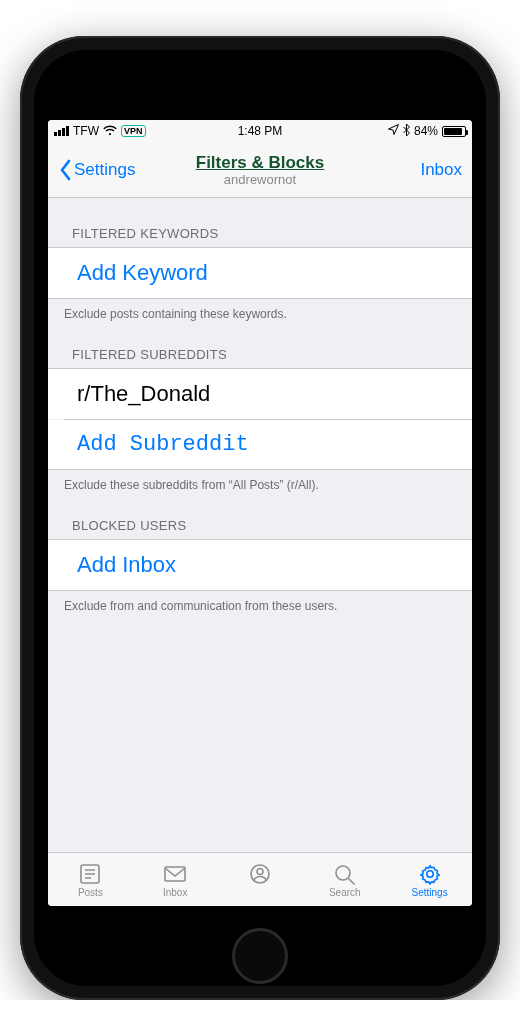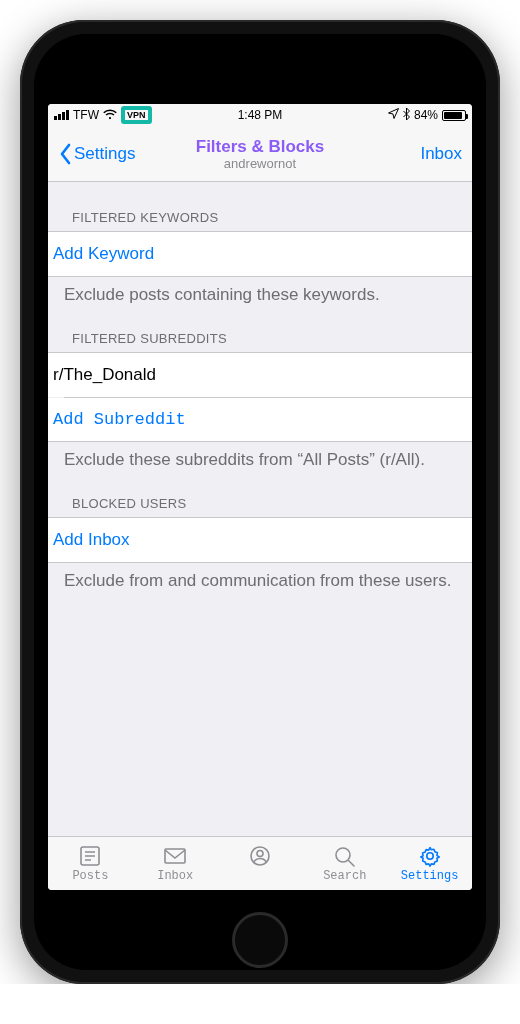--- a/index.html
+++ b/index.html
@@ -11,20 +11,21 @@
     padding-top: 20px;
   }
   .phone-frame {
     width: 480px;
     height: 964px;
     background: #111;
     border-radius: 64px;
     padding: 14px;
     box-shadow: 0 0 0 2px #2a2a2a inset, 0 10px 40px rgba(0,0,0,.4);
     position: relative;
+    margin-top: 16px;
   }
   .phone-inner {
     width: 100%;
     height: 100%;
     background: #000;
     border-radius: 52px;
     padding: 70px 14px 80px 14px;
     position: relative;
   }
   .speaker {
@@ -66,21 +67,21 @@
   }
   .status-left, .status-right { display: flex; align-items: center; gap: 4px; }
   .status-center { position: absolute; left: 0; right: 0; text-align: center; }
   .signal-bars { display: flex; align-items: flex-end; gap: 1px; }
   .signal-bars span { width: 3px; background: #000; }
   .signal-bars span:nth-child(1){height:4px}
   .signal-bars span:nth-child(2){height:6px}
   .signal-bars span:nth-child(3){height:8px}
   .signal-bars span:nth-child(4){height:10px}
   .wifi { font-size: 13px; }
-  .vpn-box { border:4px solid #14b8a6; border-radius:3px; font-size:9px; padding:0 2px; font-weight:600;text-align:right;}
+  .vpn-box { border:1px solid #14b8a6; border-radius:3px; font-size:9px; padding:0 2px; font-weight:600;text-align:right;}
   .battery {
     width: 24px; height: 11px; border:1px solid #000; border-radius: 2px;
     position: relative; display:inline-block;
   }
   .battery::after{content:"";position:absolute;right:-3px;top:3px;width:2px;height:5px;background:#000;border-radius:0 1px 1px 0;}
   .battery-fill{position:absolute;left:1px;top:1px;bottom:1px;width:82%;background:#000;border-radius:1px;}
   
   .nav-bar {
     height: 56px;
     background: #f7f7f8;
@@ -97,44 +98,44 @@
     display: flex;
     align-items: center;
     gap: 2px;
   }
   .nav-back svg { width: 14px; height: 22px; }
   .nav-title-wrap {
     position: absolute; left:0; right:0;
     text-align: center;
     pointer-events: none;
   }
-  .nav-title { font-size: 17px; font-weight: 600; color: #8b5cf6; }
+  .nav-title { font-size: 17px; font-weight: 600; color: #14532d; text-decoration: underline; }
   .nav-sub { font-size: 13px; color: #8a8a8e; margin-top:-1px;}
   .nav-edit { color: #007aff; font-size: 17px; }
   
   .content { flex: 1; overflow-y: auto; background: #efeff4; }
   .section-header {
     font-size: 13px;
     color: #6d6d72;
     padding: 22px 16px 6px 24px;
     text-transform: uppercase;
     letter-spacing: 0.3px;
   }
   .section-header.first { padding-top: 28px; }
   .row {
     background: #fff;
-    padding: 12px 5px;
-    font-size: 17px;
+    padding: 12px 29px;
+    font-size: 22px;
     border-top: 0.5px solid #c8c7cc;
     border-bottom: 0.5px solid #c8c7cc;
   }
   .row.link { color: #007aff; }
   .row.text { color: #000; }
   .section-footer {
-    font-size: 17px;
+    font-size: 12px;
     color: #6d6d72;
     padding: 8px 16px 4px 16px;
   }
   .separator-inset {
     margin-left: 16px;
     border:none;
     border-top:0.5px solid #c8c7cc;
   }
   
   .tab-bar {
@@ -143,23 +144,22 @@
     border-top: 0.5px solid #c8c7cc;
     display: flex;
   }
   .tab {
     flex:1;
     display:flex;
     flex-direction:column;
     align-items:center;
     justify-content:center;
     gap:1px;
-    font-size: 12px;
+    font-size: 10px;
     color: #8e8e93;
-    font-family: Liberation Mono, monospace;
   }
   .tab.active { color: #007aff; }
   .tab svg { width: 26px; height: 24px; }
   .tab .icon-stroke { stroke: #8e8e93; fill:none; stroke-width:1.6; }
   .tab.active .icon-stroke { stroke: #007aff; }
 </style>
 </head>
 <body>
 
 <div class="phone-frame">

